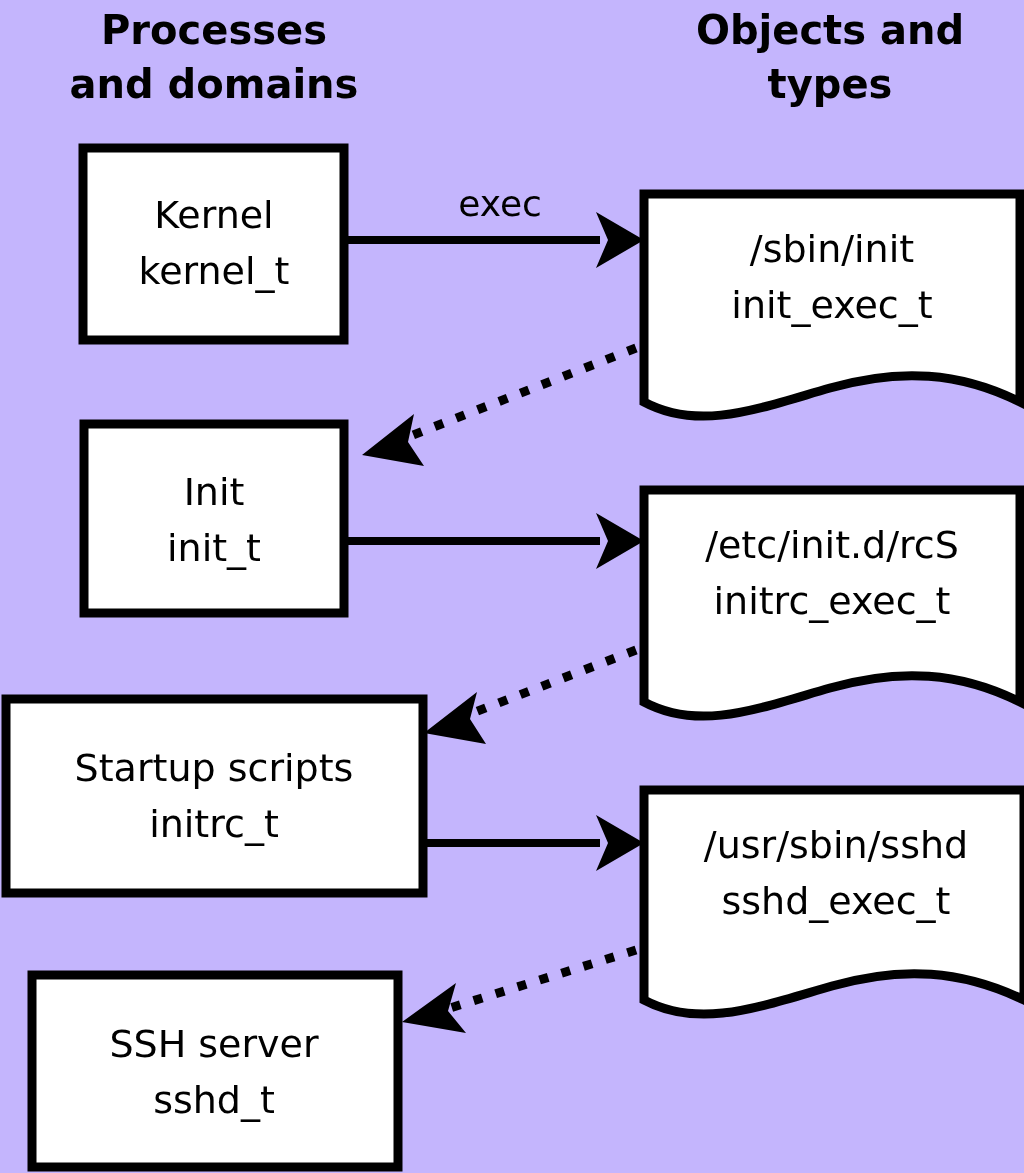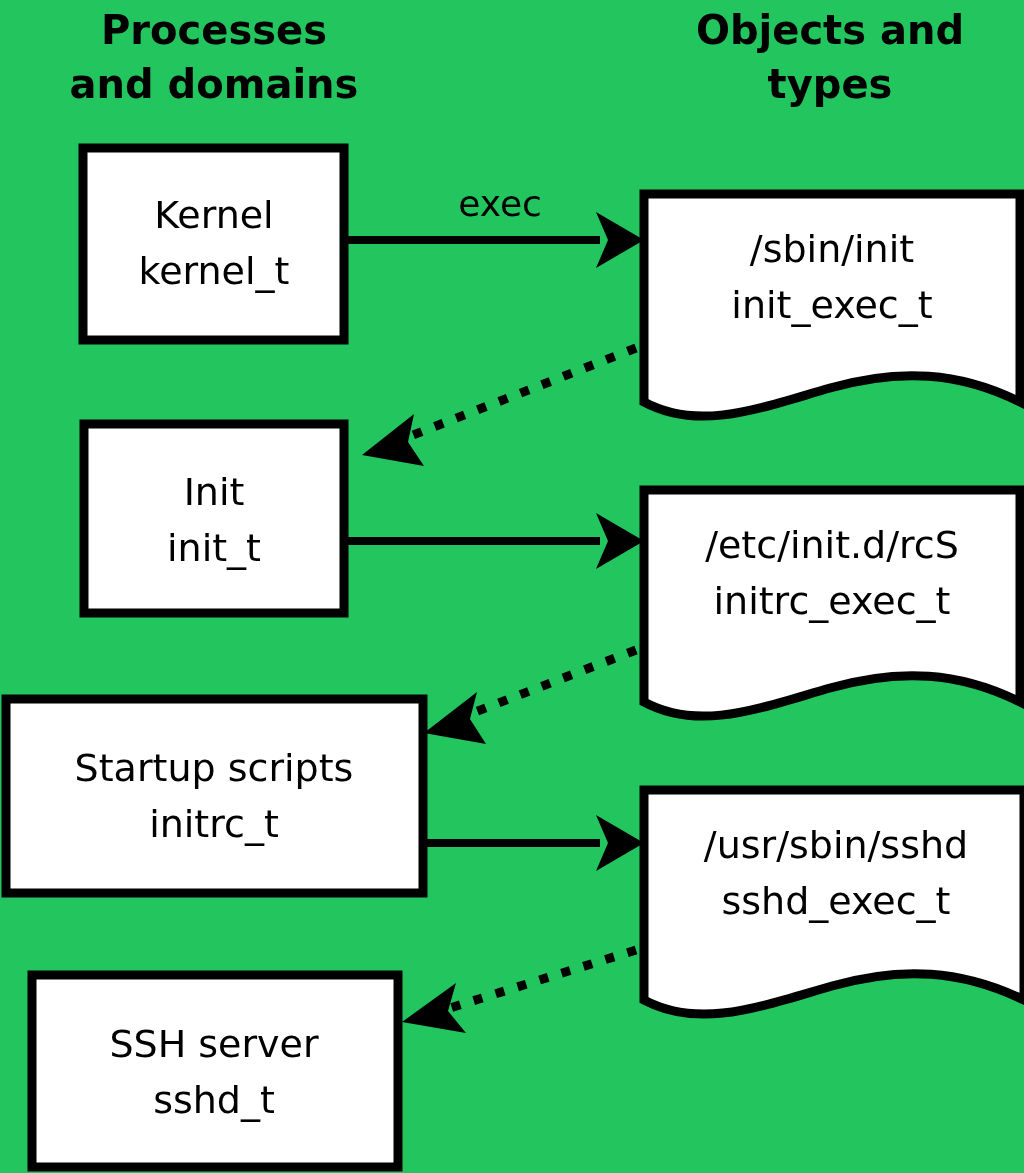--- a/index.html
+++ b/index.html
@@ -4,21 +4,21 @@
 <style>
   html, body {
     margin: 0;
     padding: 0;
     background: #ffffff;
   }
   #diagram-root {
     position: relative;
     width: 1024px;
     height: 1173px;
-    background: #22c55e;
+    background: #c4b5fd;
     font-family: "DejaVu Sans", sans-serif;
     overflow: hidden;
   }
   svg#diagram-svg {
     display: block;
     width: 1024px;
     height: 1173px;
   }
   .col-header {
     font-family: "DejaVu Sans", sans-serif;

